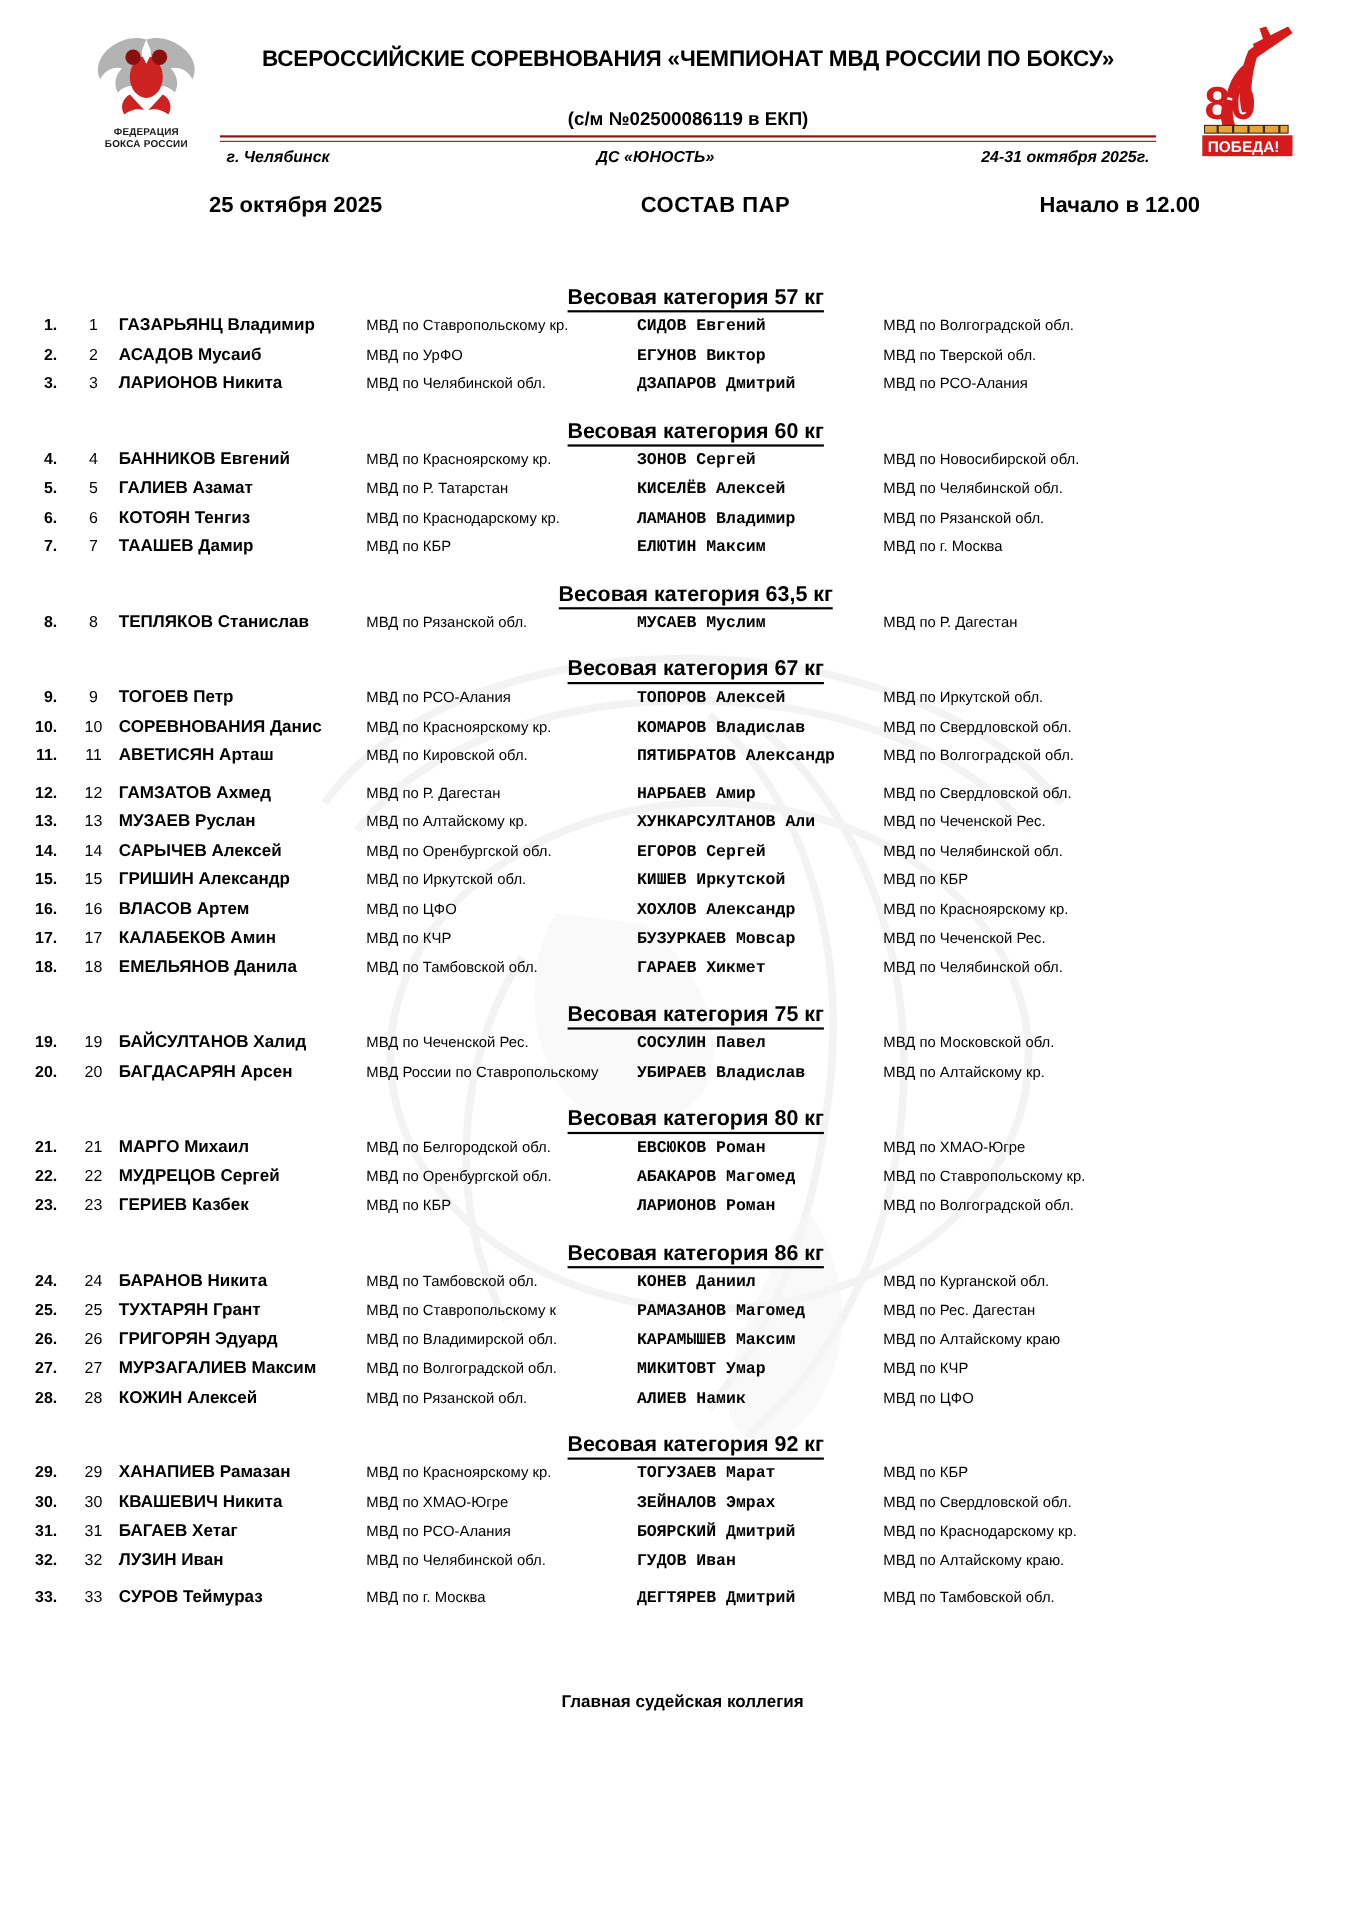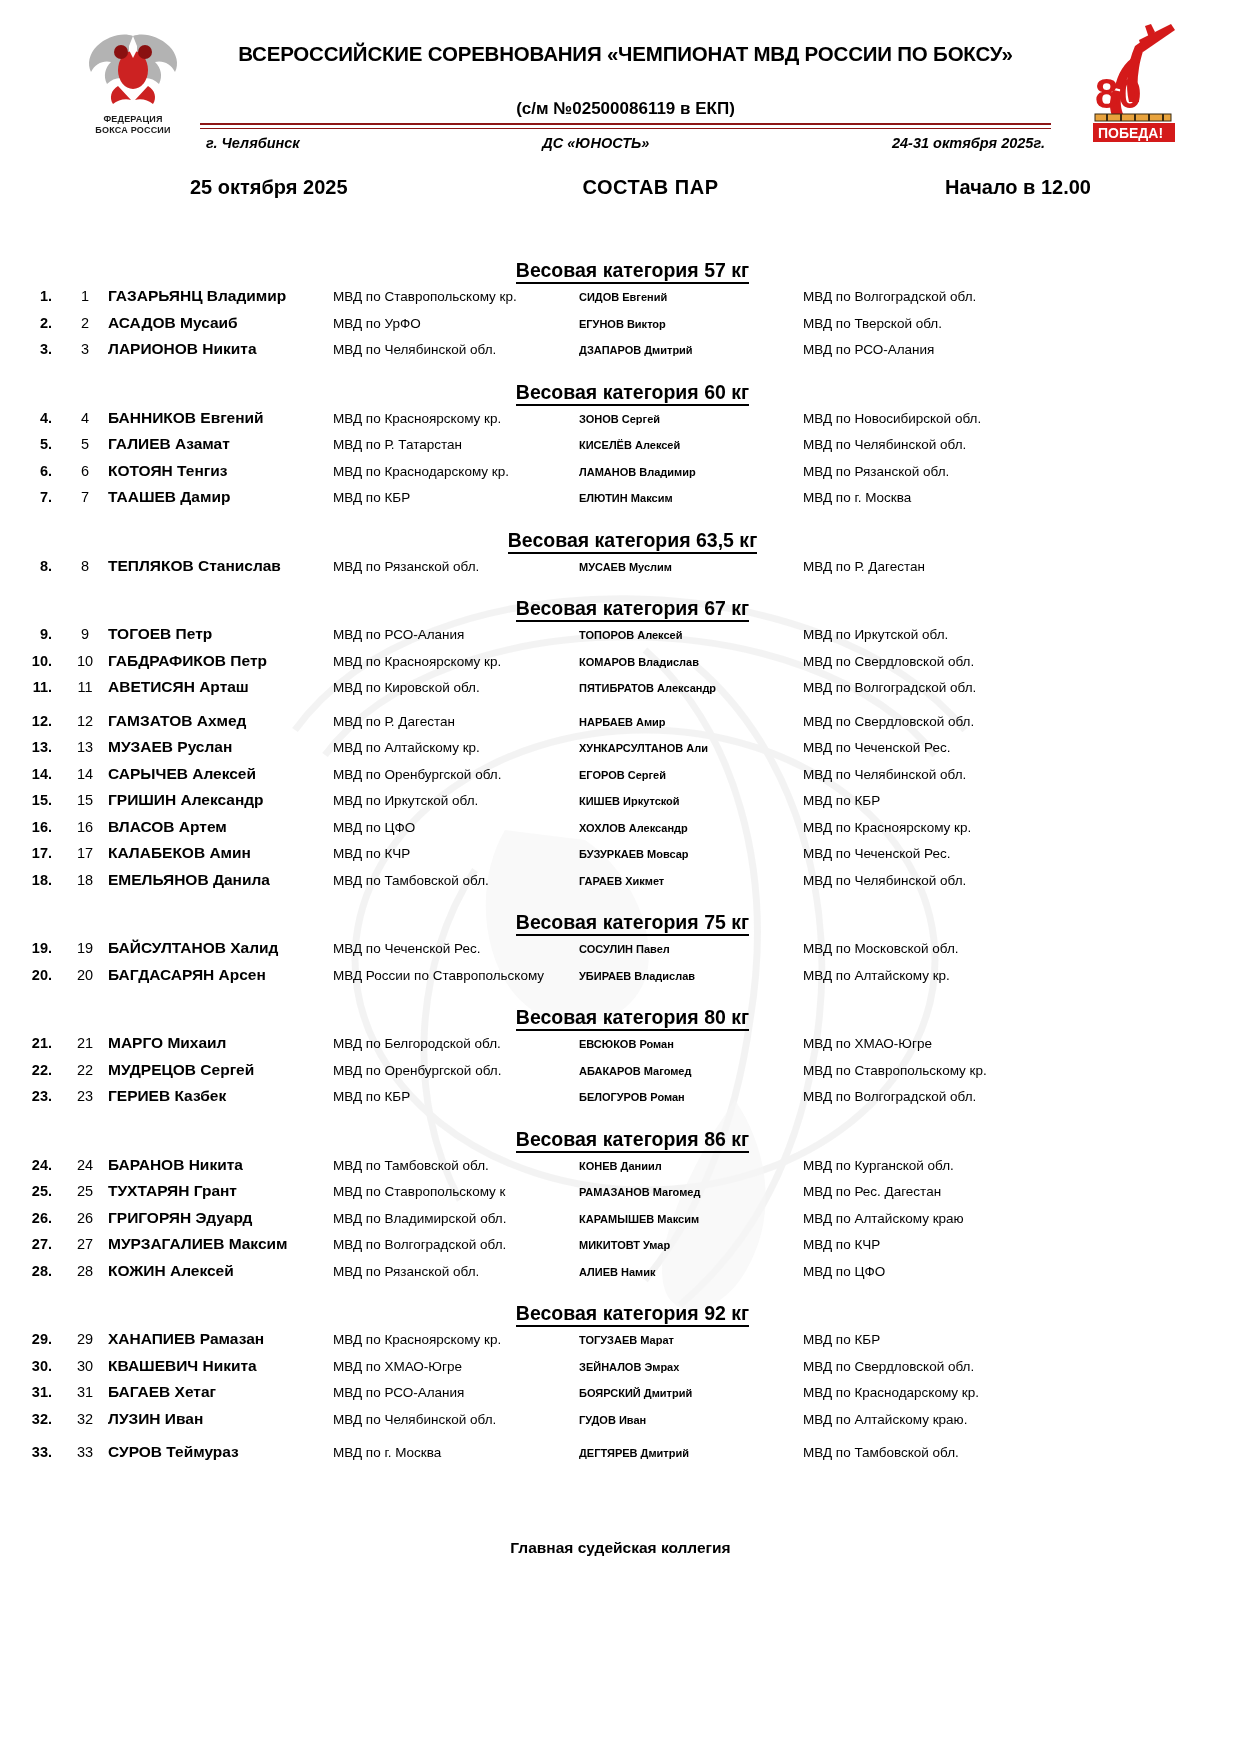--- a/index.html
+++ b/index.html
@@ -151,22 +151,23 @@
     white-space: nowrap;
   }
   .c-red-team {
     flex: 0 0 246px;
     font-size: 13.5px;
     white-space: nowrap;
   }
   .c-blue-name {
     flex: 0 0 224px;
     font-weight: bold;
-    font-size: 11px;
+    font-size: 15px;
     white-space: nowrap;
+    font-family: Liberation Mono, monospace;
   }
   .c-blue-team {
     flex: 1 1 auto;
     font-size: 13.5px;
     white-space: nowrap;
   }
 
   .spacer-sm { height: 7px; }
 
   .footer {
@@ -343,21 +344,21 @@
           <div class="c-ord">9.</div>
           <div class="c-num">9</div>
           <div class="c-red-name">ТОГОЕВ Петр</div>
           <div class="c-red-team">МВД по РСО-Алания</div>
           <div class="c-blue-name">ТОПОРОВ Алексей</div>
           <div class="c-blue-team">МВД по Иркутской обл.</div>
         </div>
         <div class="bout">
           <div class="c-ord">10.</div>
           <div class="c-num">10</div>
-          <div class="c-red-name">ГАБДРАФИКОВ Петр</div>
+          <div class="c-red-name">СОРЕВНОВАНИЯ Данис</div>
           <div class="c-red-team">МВД по Красноярскому кр.</div>
           <div class="c-blue-name">КОМАРОВ Владислав</div>
           <div class="c-blue-team">МВД по Свердловской обл.</div>
         </div>
         <div class="bout">
           <div class="c-ord">11.</div>
           <div class="c-num">11</div>
           <div class="c-red-name">АВЕТИСЯН Арташ</div>
           <div class="c-red-team">МВД по Кировской обл.</div>
           <div class="c-blue-name">ПЯТИБРАТОВ Александр</div>
@@ -454,21 +455,21 @@
           <div class="c-red-name">МУДРЕЦОВ Сергей</div>
           <div class="c-red-team">МВД по Оренбургской обл.</div>
           <div class="c-blue-name">АБАКАРОВ Магомед</div>
           <div class="c-blue-team">МВД по Ставропольскому кр.</div>
         </div>
         <div class="bout">
           <div class="c-ord">23.</div>
           <div class="c-num">23</div>
           <div class="c-red-name">ГЕРИЕВ Казбек</div>
           <div class="c-red-team">МВД по КБР</div>
-          <div class="c-blue-name">БЕЛОГУРОВ Роман</div>
+          <div class="c-blue-name">ЛАРИОНОВ Роман</div>
           <div class="c-blue-team">МВД по Волгоградской обл.</div>
         </div>
         <div class="spacer-sm"></div>
         <div class="cat-header"><span>Весовая категория 86 кг</span></div>
         <div class="bout">
           <div class="c-ord">24.</div>
           <div class="c-num">24</div>
           <div class="c-red-name">БАРАНОВ Никита</div>
           <div class="c-red-team">МВД по Тамбовской обл.</div>
           <div class="c-blue-name">КОНЕВ Даниил</div>

